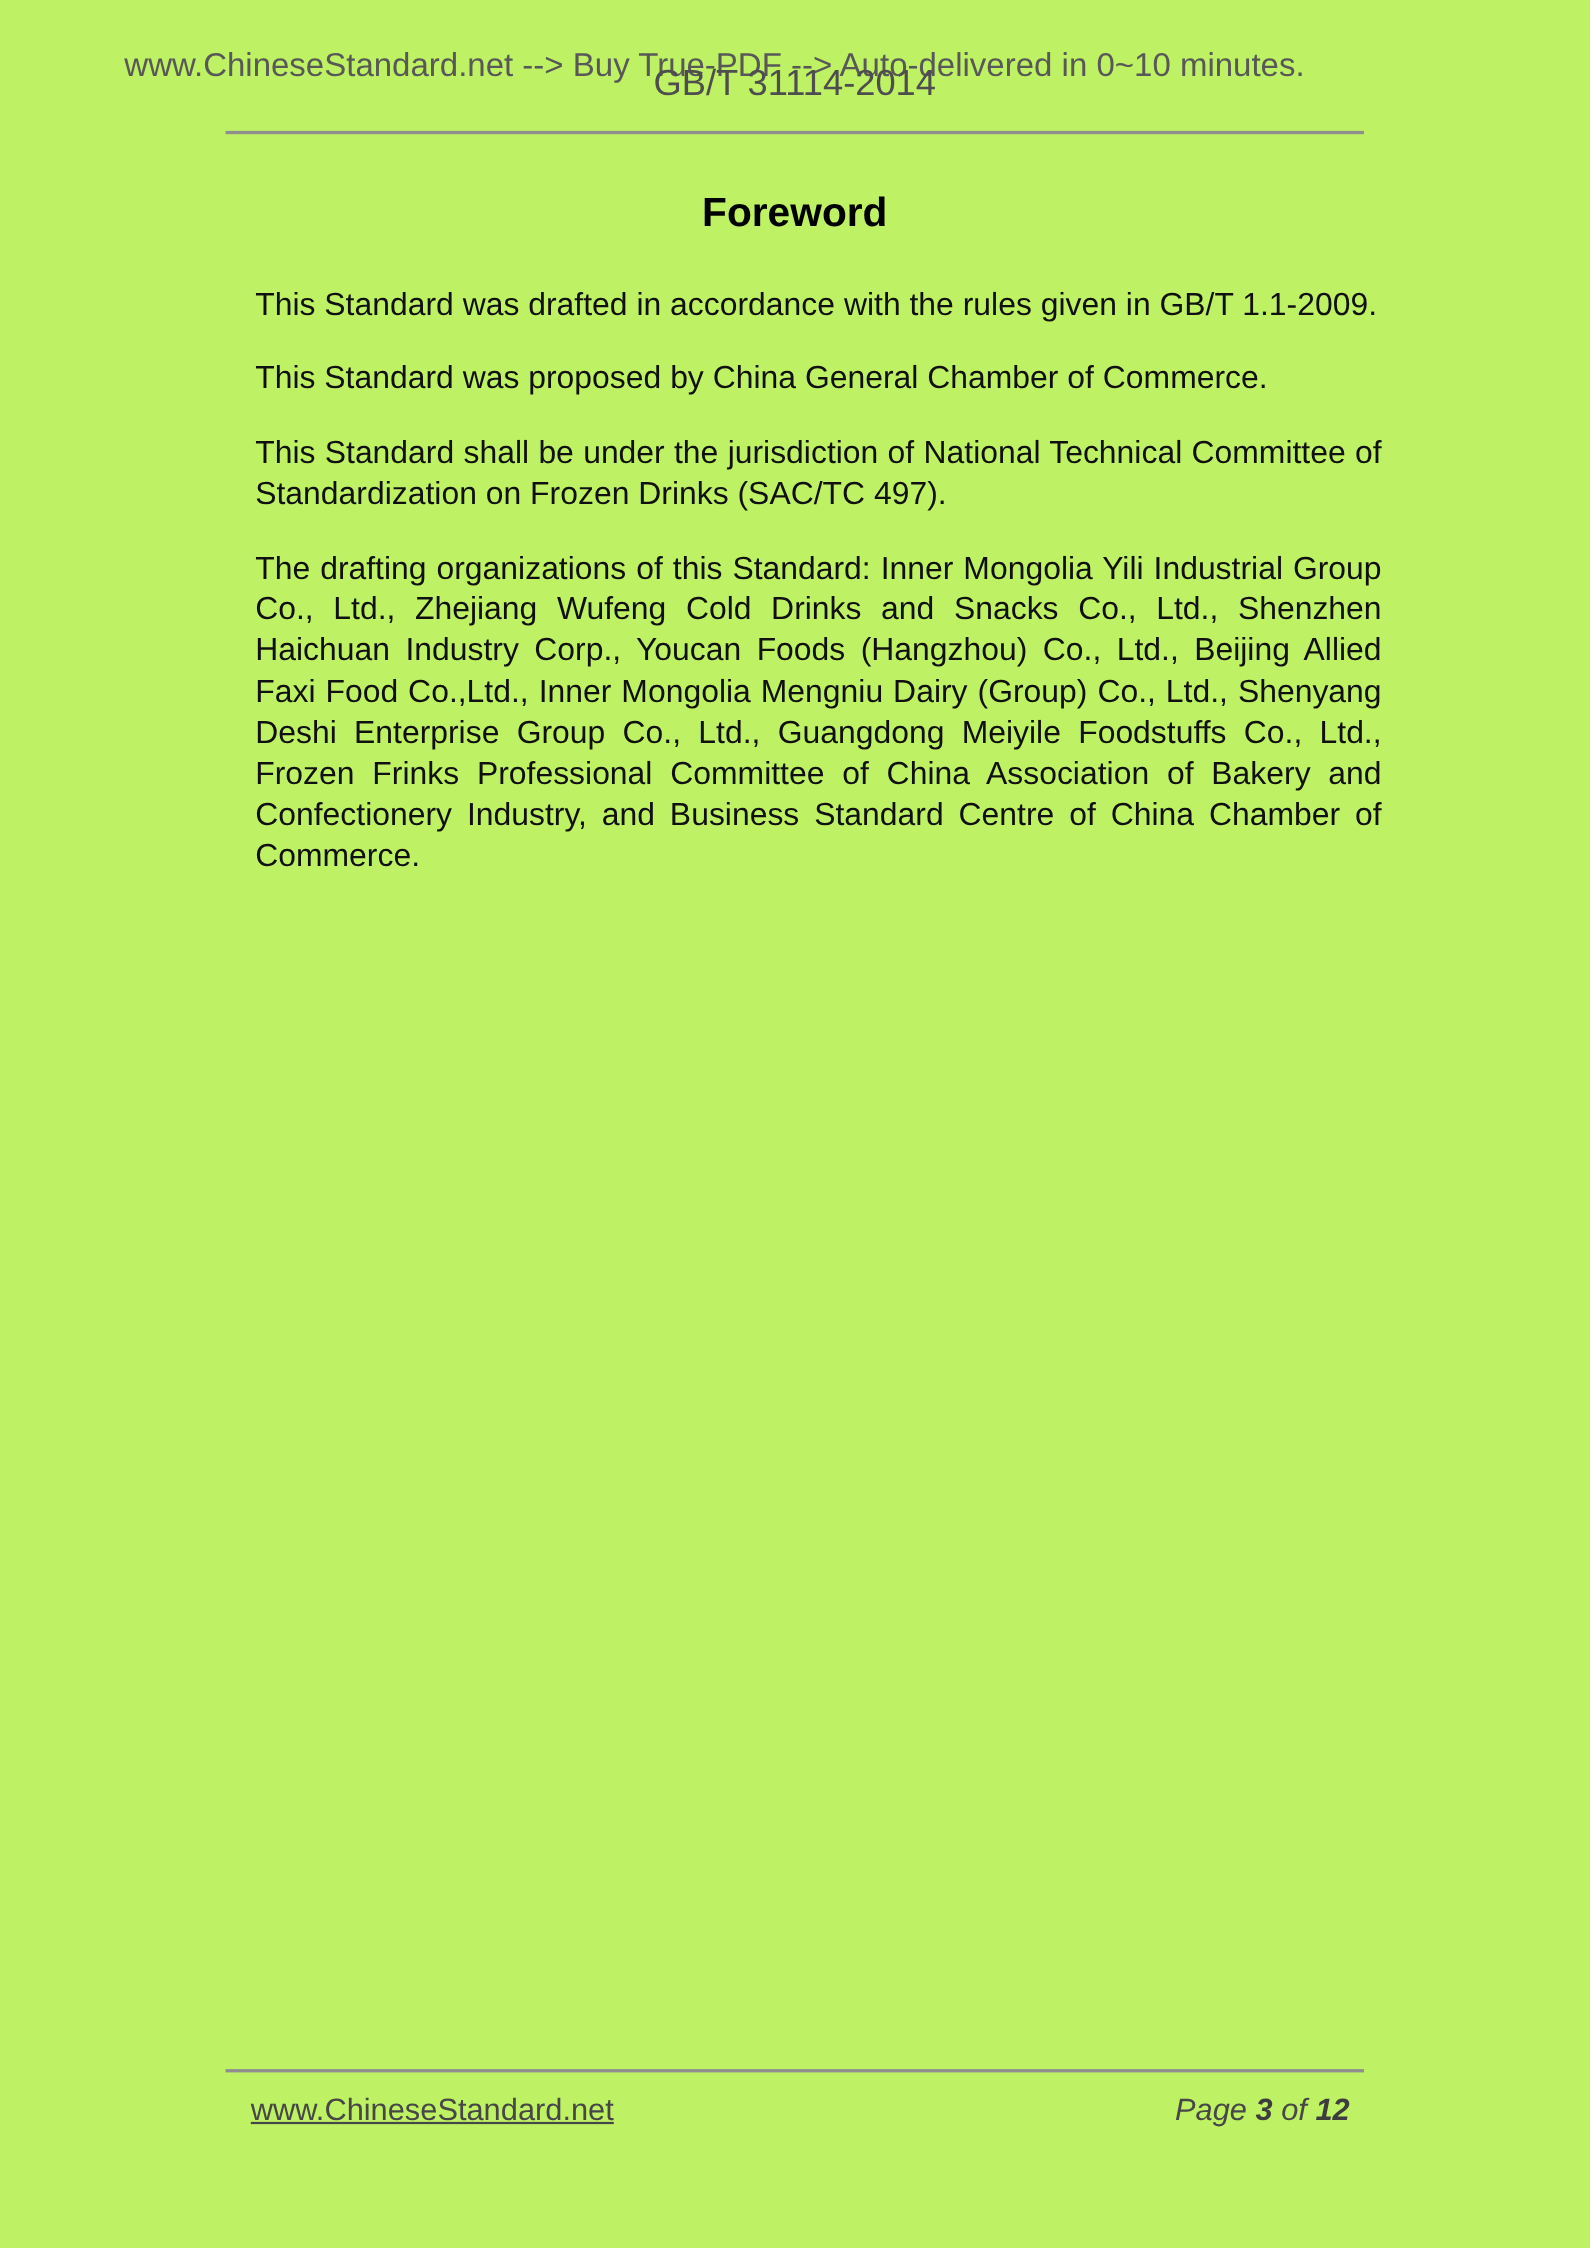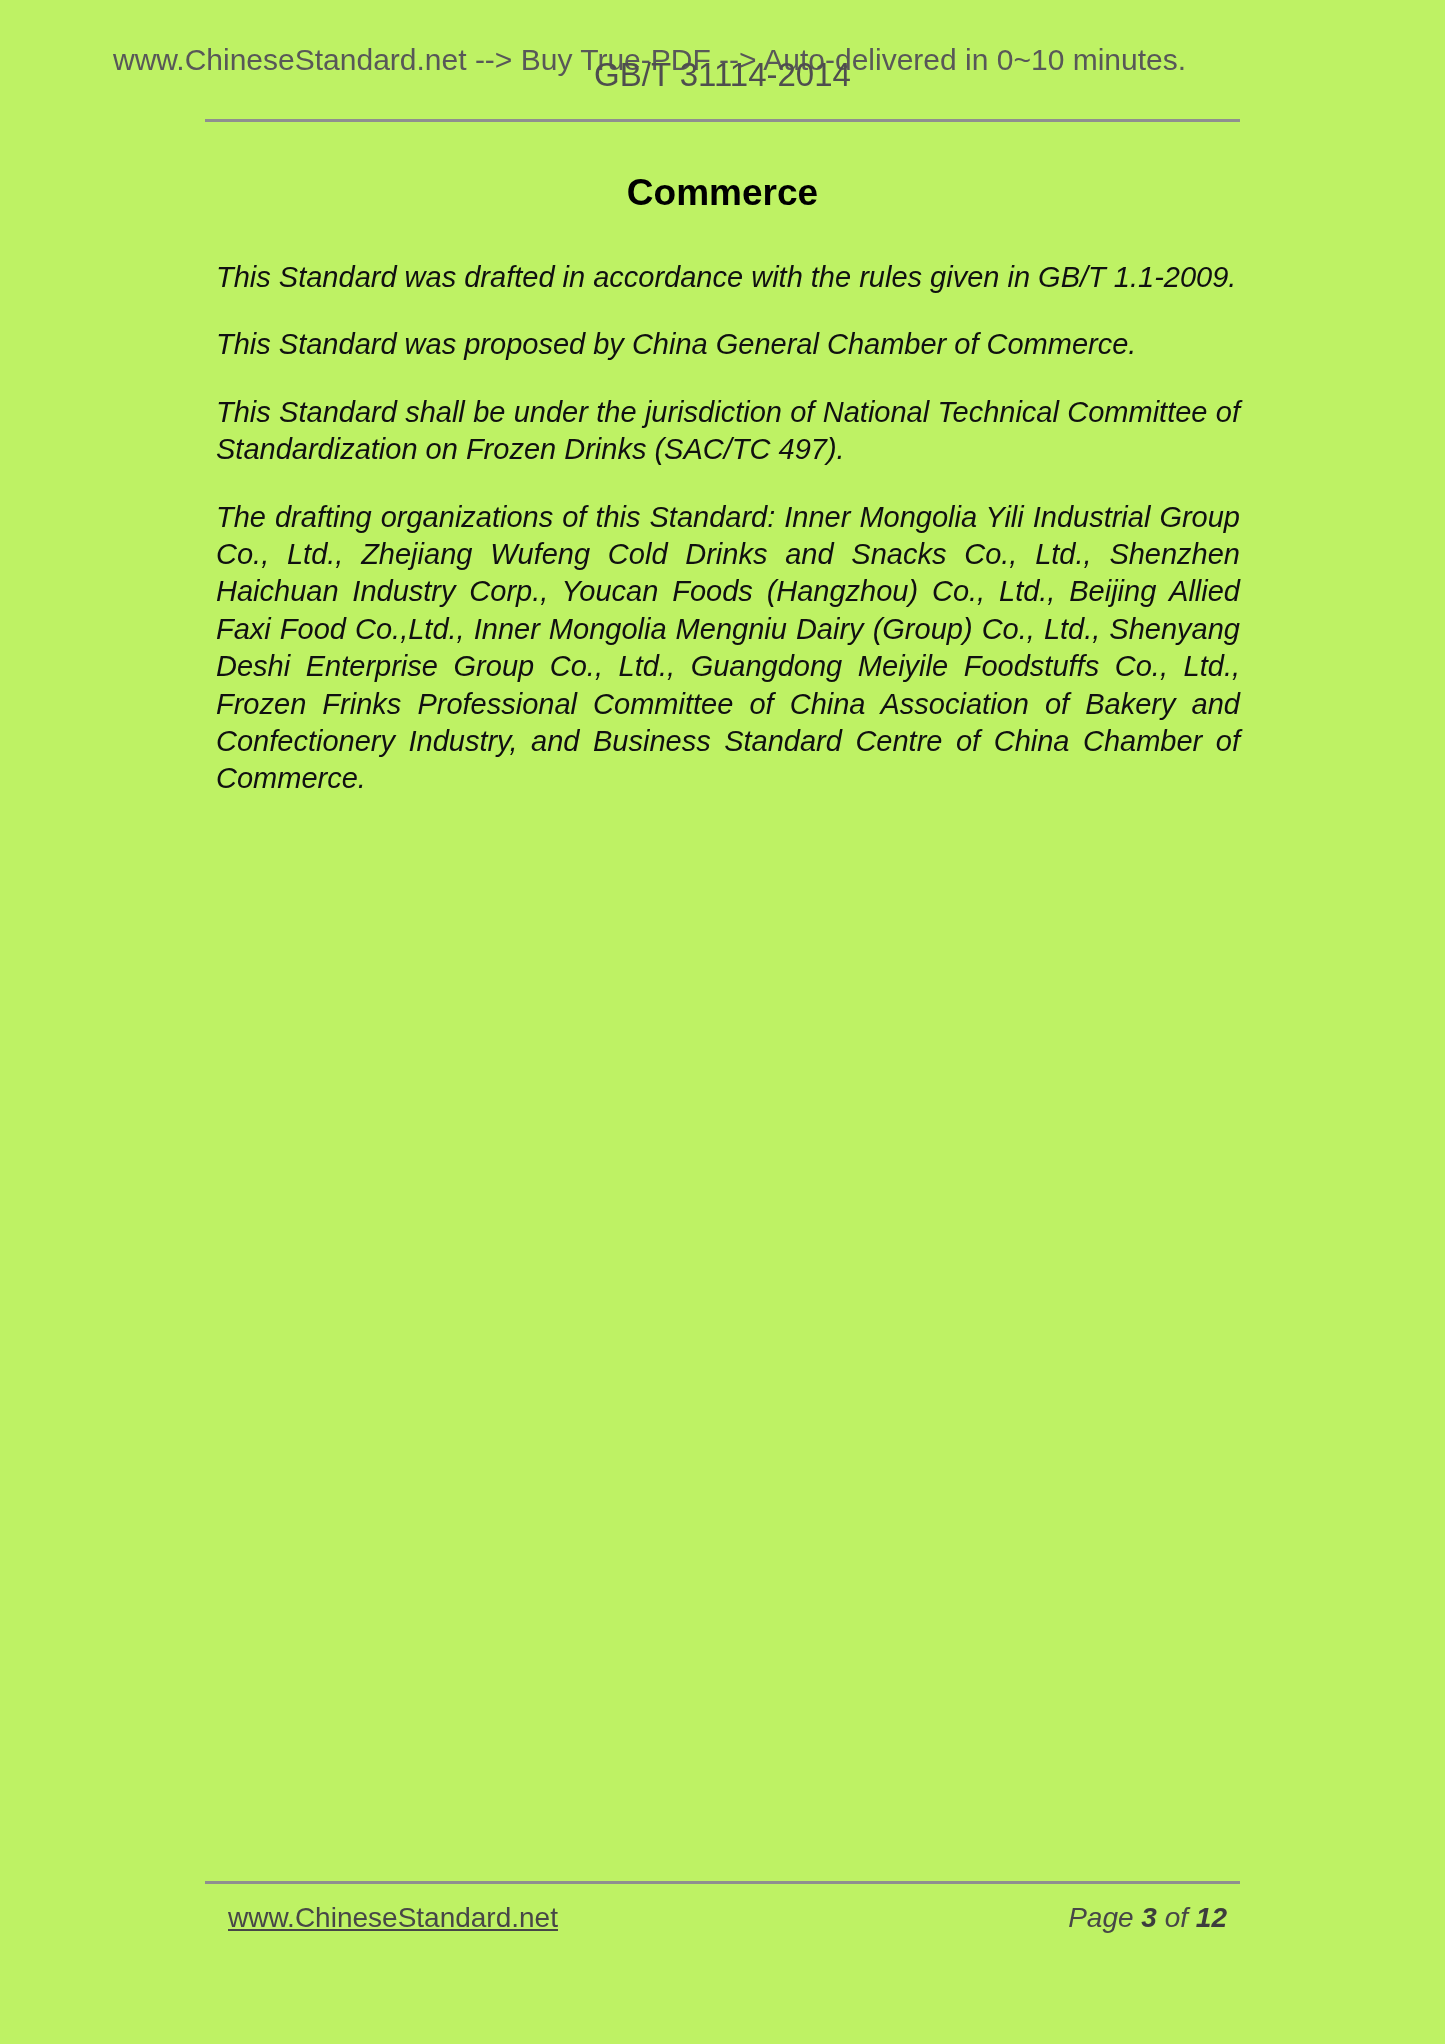--- a/index.html
+++ b/index.html
@@ -50,24 +50,23 @@
     width: 1035px;
     margin: 0;
     text-align: center;
     font-size: 37px;
     font-weight: 700;
     color: #000000;
   }
   
   .content {
     position: absolute;
-    left: 216px;
+    left: 232px;
     top: 259px;
     width: 1024px;
-    font-style: italic;
   }
   .content p {
     margin: 0 0 30px 0;
     font-size: 29px;
     line-height: 37.4px;
     text-align: justify;
     color: #101010;
   }
   
   .footer-link {
@@ -97,21 +96,21 @@
 <body>
 
 <div class="page">
 
   <header>
     <div class="watermark">www.ChineseStandard.net --&gt; Buy True-PDF --&gt; Auto-delivered in 0~10 minutes.</div>
     <div class="doc-code">GB/T 31114-2014</div>
     <div class="rule header-rule"></div>
   </header>
 
-  <h1 class="page-title">Commerce</h1>
+  <h1 class="page-title">Foreword</h1>
 
   <main class="content">
     <p>This Standard was drafted in accordance with the rules given in GB/T 1.1-2009.</p>
     <p>This Standard was proposed by China General Chamber of Commerce.</p>
     <p>This Standard shall be under the jurisdiction of National Technical Committee of Standardization on Frozen Drinks (SAC/TC 497).</p>
     <p>The drafting organizations of this Standard: Inner Mongolia Yili Industrial Group Co., Ltd., Zhejiang Wufeng Cold Drinks and Snacks Co., Ltd., Shenzhen Haichuan Industry Corp., Youcan Foods (Hangzhou) Co., Ltd., Beijing Allied Faxi Food Co.,Ltd., Inner Mongolia Mengniu Dairy (Group) Co., Ltd., Shenyang Deshi Enterprise Group Co., Ltd., Guangdong Meiyile Foodstuffs Co., Ltd., Frozen Frinks Professional Committee of China Association of Bakery and Confectionery Industry, and Business Standard Centre of China Chamber of Commerce.</p>
   </main>
 
   <footer>
     <div class="rule footer-rule"></div>

